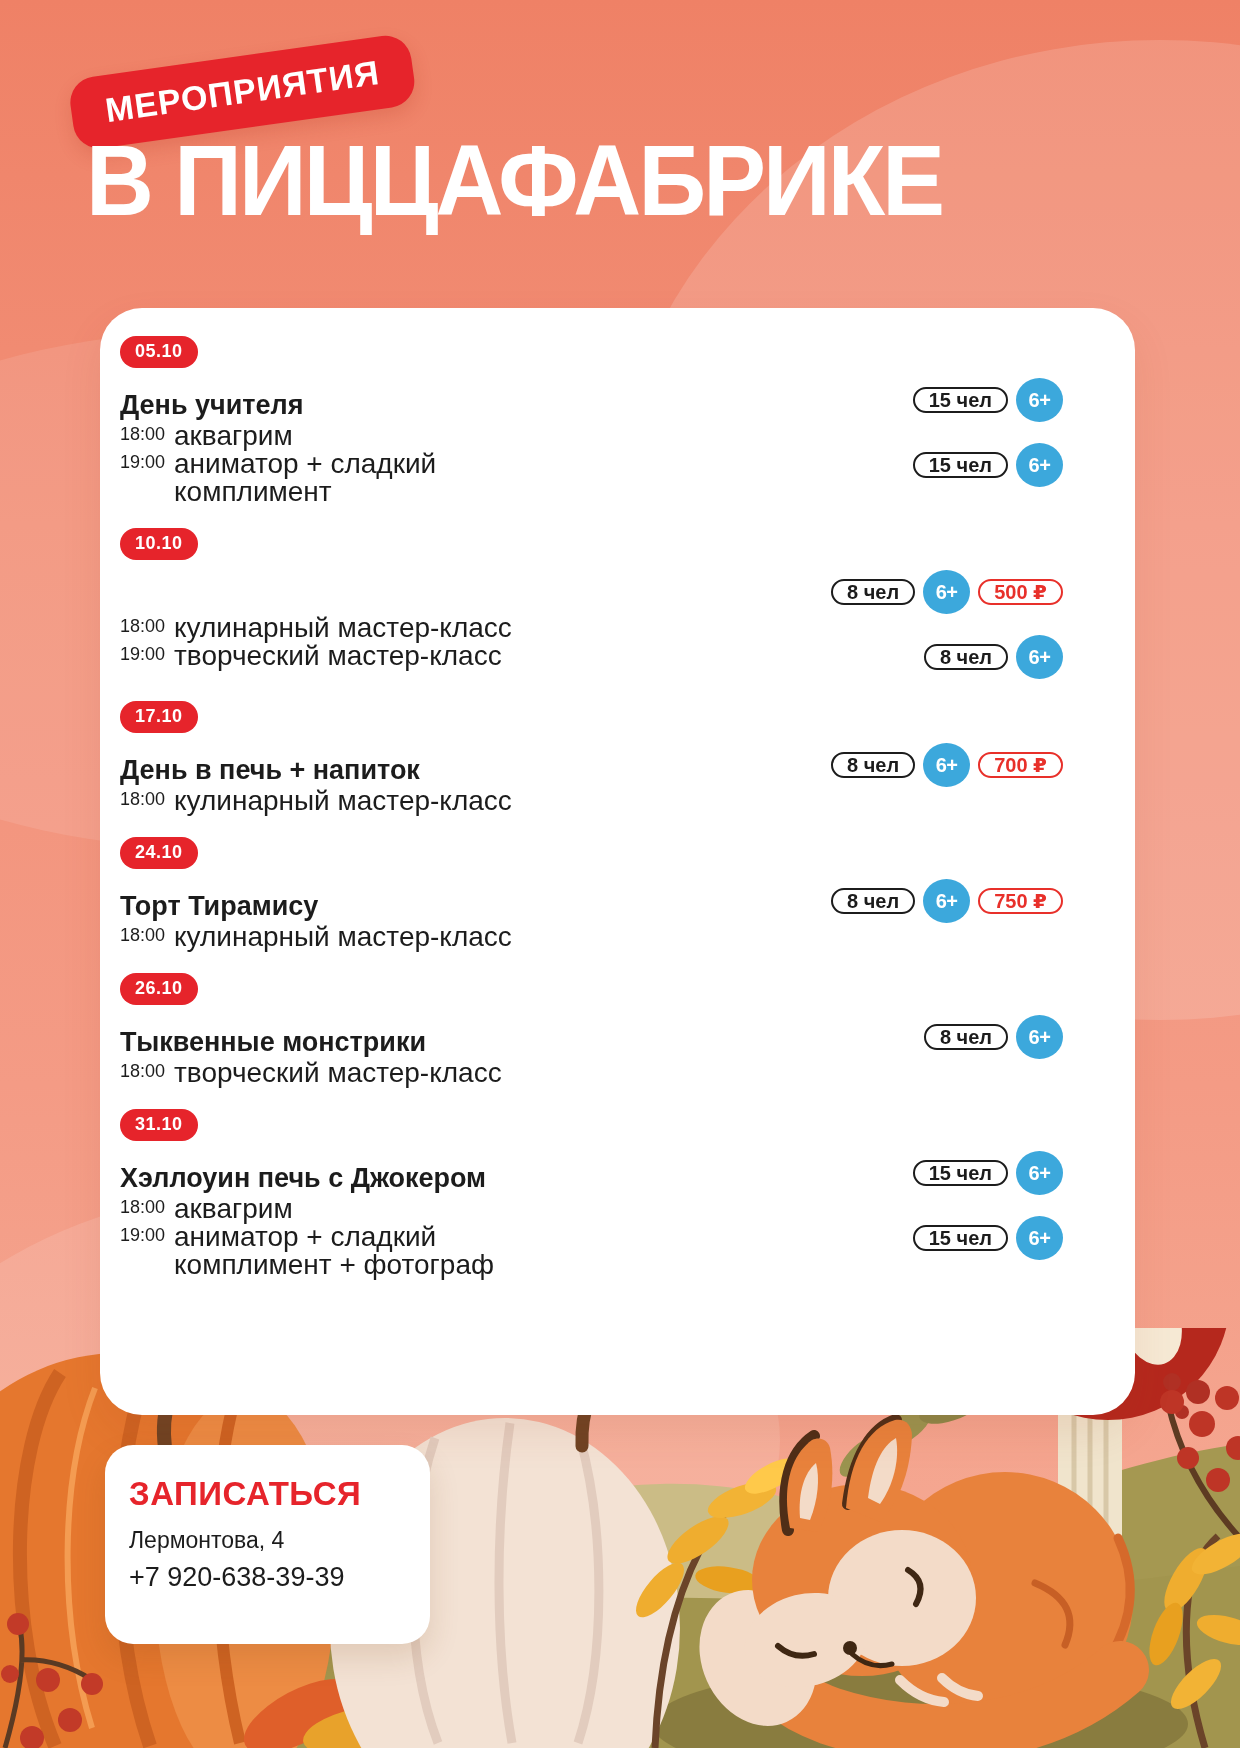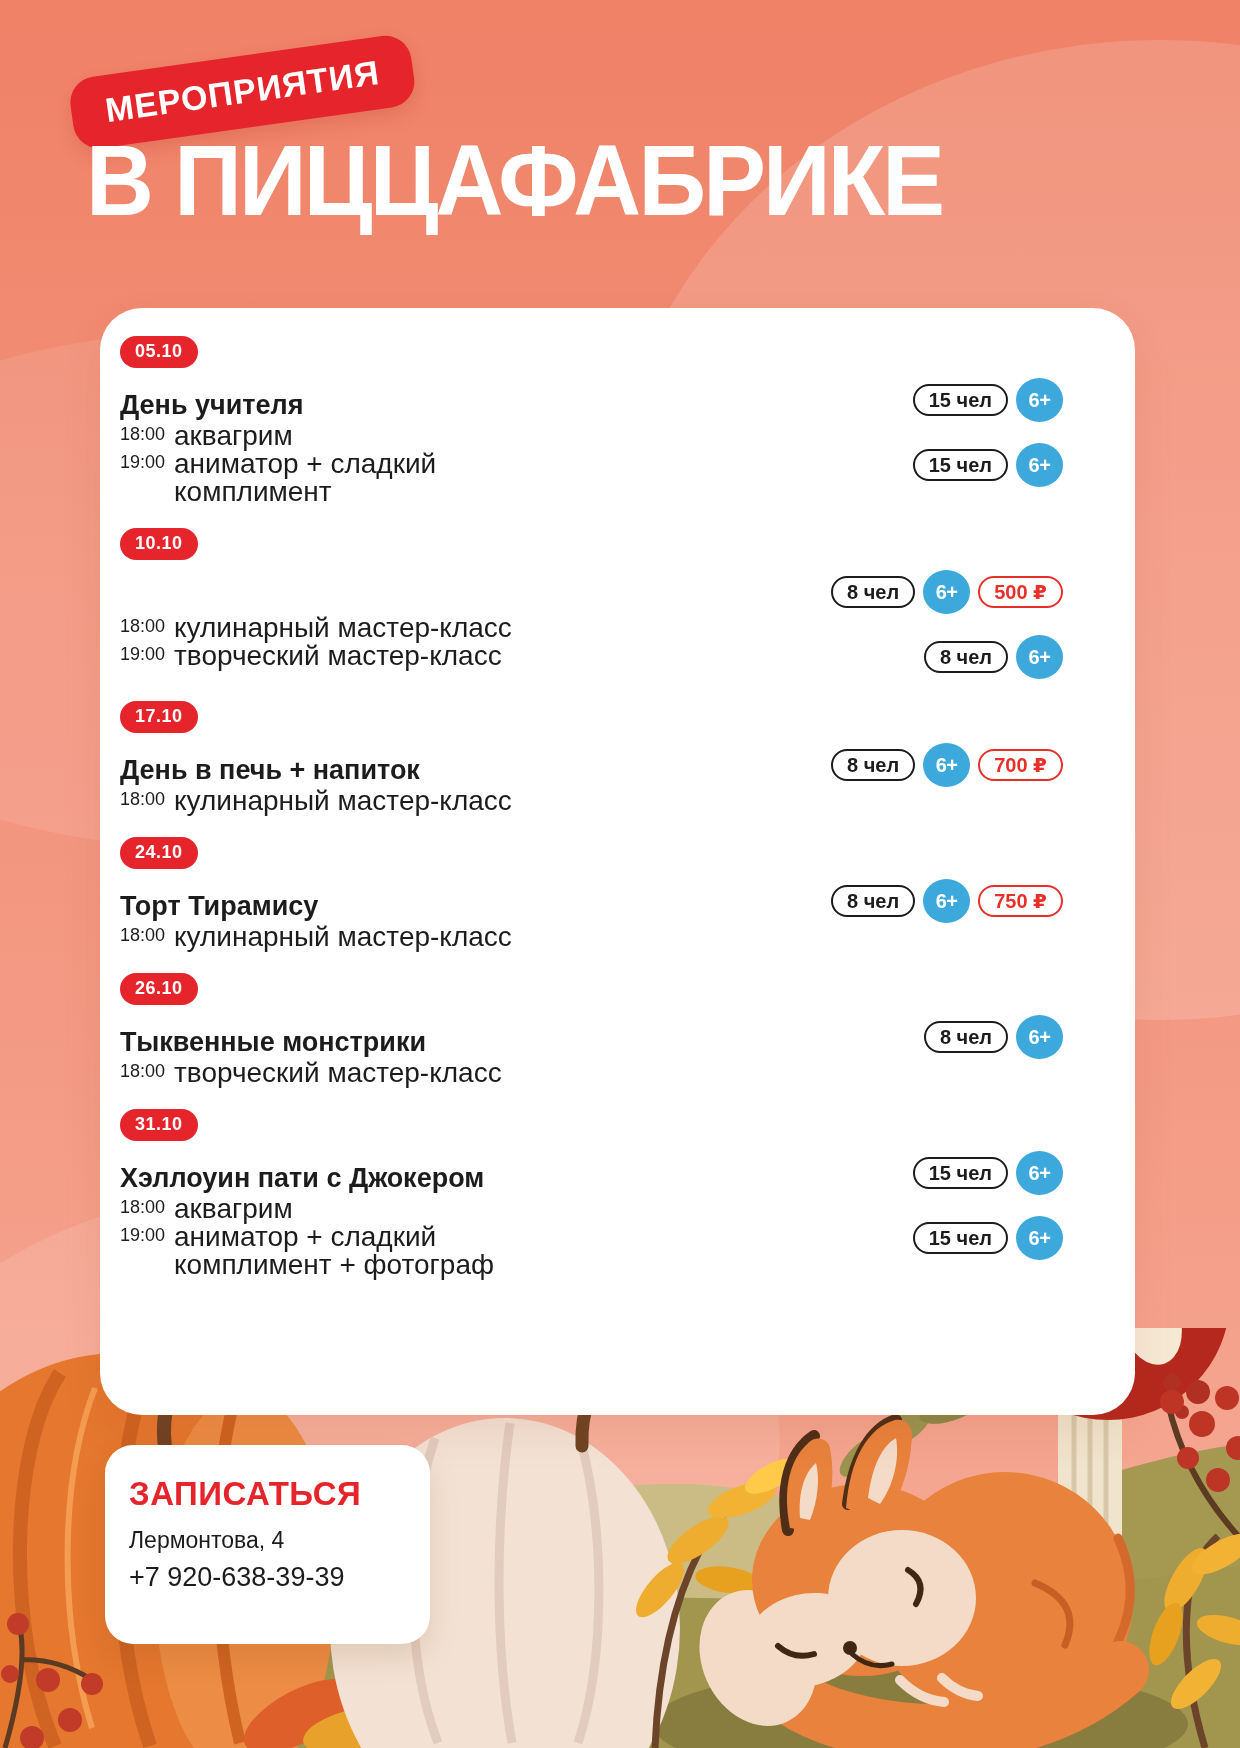--- a/index.html
+++ b/index.html
@@ -45,21 +45,21 @@
     color:#1C1C1C; max-width:470px; padding-right:24px;
   }
   .session{display:flex; align-items:flex-start; margin-top:0;}
   .time{width:54px; flex:none; font-size:18px; font-weight:500; color:#1C1C1C; margin-top:2px;}
   .desc{font-size:28px; line-height:28px; color:#1C1C1C; max-width:400px; padding-right:20px;}
   .badges{display:flex; gap:8px; align-items:center; margin-left:auto; flex:none;}
   .event-head .badges{margin-top:-4px;}
   .session .badges{margin-top:-7px;}
   .pill{
     display:flex; align-items:center; justify-content:center;
-    height:32px; padding:0 14px; border-radius:21px;
+    height:26px; padding:0 14px; border-radius:21px;
     font-size:20px; font-weight:600; color:#1C1C1C; background:#fff;
     border:2px solid #1C1C1C; box-sizing:border-box; white-space:nowrap;
   }
   .pill.blue{
     width:47px; height:44px; padding:0; border:none; border-radius:50%;
     background:#3CA8DC; color:#fff; font-weight:700; letter-spacing:-0.5px;
   }
   .pill.price{border-color:#E8302A; color:#E8302A; font-weight:700;}
 
   .signup-card{
@@ -281,21 +281,21 @@
       </div>
       <div class="session">
         <span class="time">18:00</span>
         <span class="desc">творческий мастер-класс</span>
       </div>
     </section>
 
     <section class="event">
       <span class="date-pill">31.10</span>
       <div class="event-head">
-        <h3 class="event-title">Хэллоуин пати с Джокером</h3>
+        <h3 class="event-title">Хэллоуин печь с Джокером</h3>
         <div class="badges">
           <span class="pill">15 чел</span>
           <span class="pill blue">6+</span>
         </div>
       </div>
       <div class="session">
         <span class="time">18:00</span>
         <span class="desc">аквагрим</span>
       </div>
       <div class="session">

